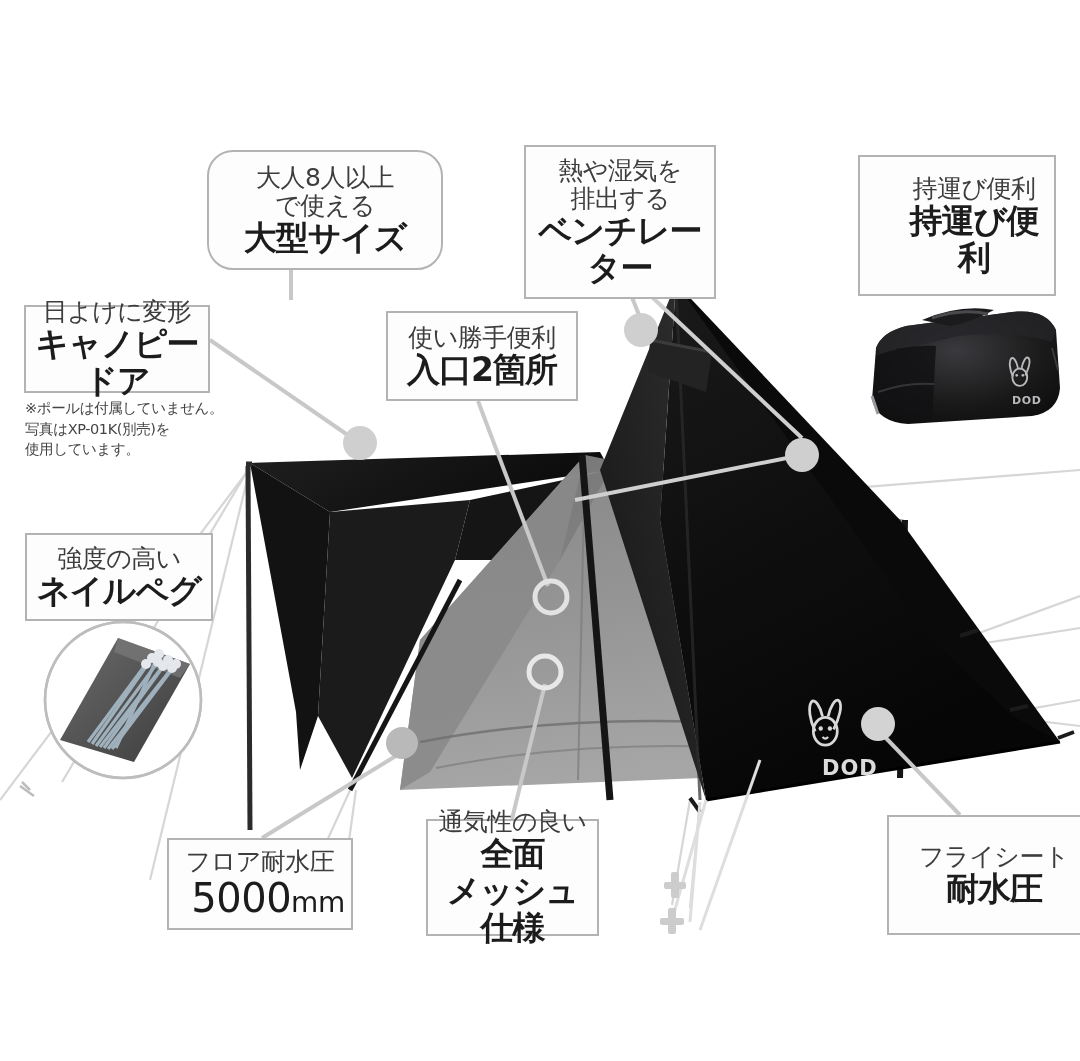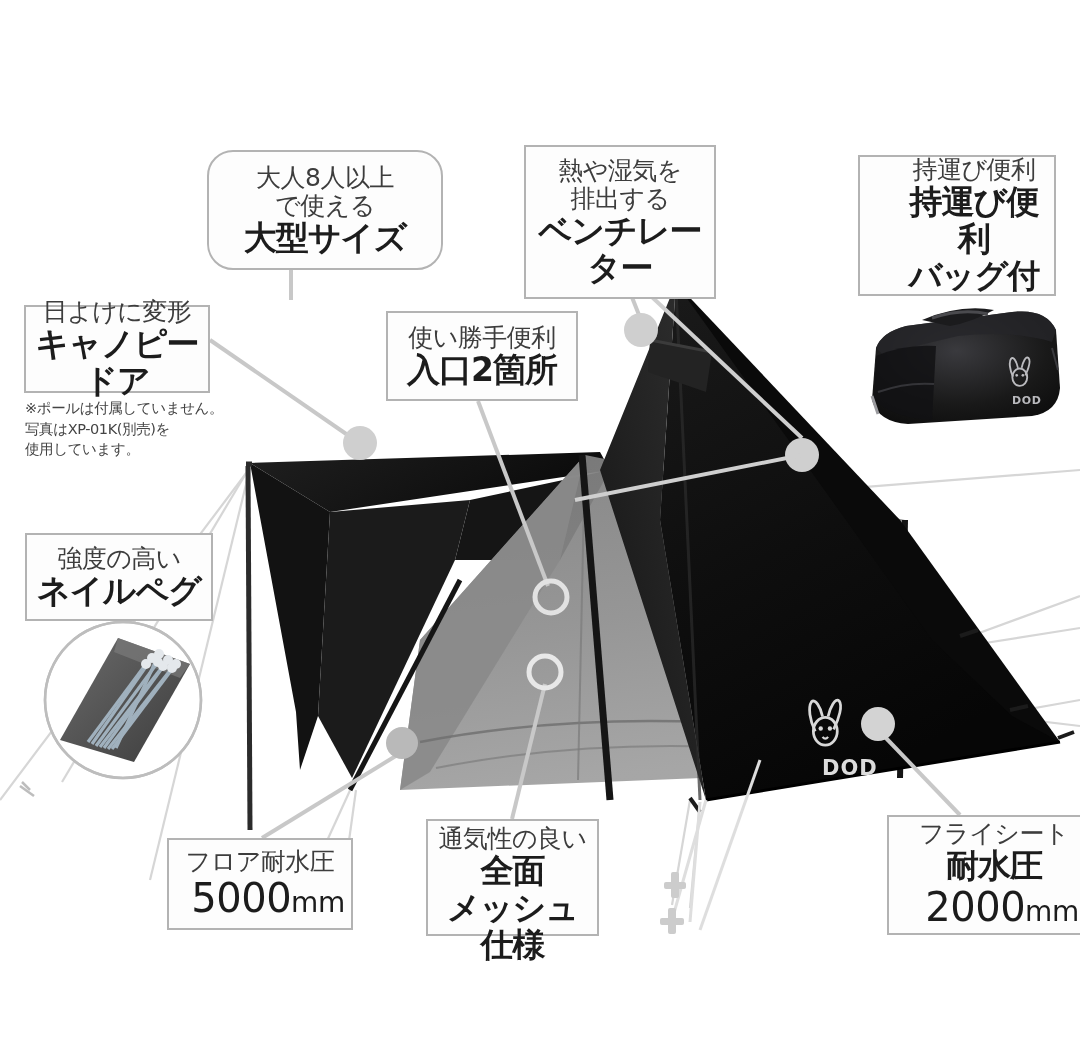--- a/index.html
+++ b/index.html
@@ -309,47 +309,45 @@
         <div class="cl-lg">大型サイズ</div>
       </div>
       <div class="callout" style="left: 524px; top: 145px; width: 192px; height: 154px;">
         <div class="cl-sm">熱や湿気を</div>
         <div class="cl-sm">排出する</div>
         <div class="cl-lg">ベンチレーター</div>
       </div>
       <div class="callout" style="left: 858px; top: 155px; width: 198px; height: 141px; padding-left: 40px;">
         <div class="cl-sm">持運び便利</div>
         <div class="cl-lg">持運び便利</div>
-        <div class="cl-lg">バッグ付</div>
       </div>
       <div class="callout" style="left: 24px; top: 305px; width: 186px; height: 88px;">
         <div class="cl-sm">日よけに変形</div>
         <div class="cl-lg">キャノピードア</div>
       </div>
       <div class="callout" style="left: 386px; top: 311px; width: 192px; height: 90px;">
         <div class="cl-sm">使い勝手便利</div>
         <div class="cl-lg">入口2箇所</div>
       </div>
       <div class="callout" style="left: 25px; top: 533px; width: 188px; height: 88px;">
         <div class="cl-sm">強度の高い</div>
         <div class="cl-lg">ネイルペグ</div>
       </div>
       <div class="callout" style="left: 167px; top: 838px; width: 186px; height: 92px; align-items: center;">
         <div class="cl-sm">フロア耐水圧</div>
         <div class="cl-num"><span>5000</span><span class="unit">mm</span></div>
       </div>
-      <div class="callout" style="left: 426px; top: 819px; width: 173px; height: 117px; justify-content: space-between;">
+      <div class="callout" style="left: 426px; top: 819px; width: 173px; height: 117px;">
         <div class="cl-sm">通気性の良い</div>
         <div class="cl-lg">全面</div>
         <div class="cl-lg">メッシュ仕様</div>
       </div>
       <div class="callout" style="left: 887px; top: 815px; width: 214px; height: 120px;">
         <div class="cl-sm">フライシート</div>
         <div class="cl-lg">耐水圧</div>
-        <div class="cl-num"><span>2000</span><span class="unit">mm</span></div>
       </div>
     </div>
 
   <div id="disclaimer">
       <div>※ポールは付属していません。</div>
       <div>写真はXP-01K(別売)を</div>
       <div>使用しています。</div>
     </div>
 
 </div>

